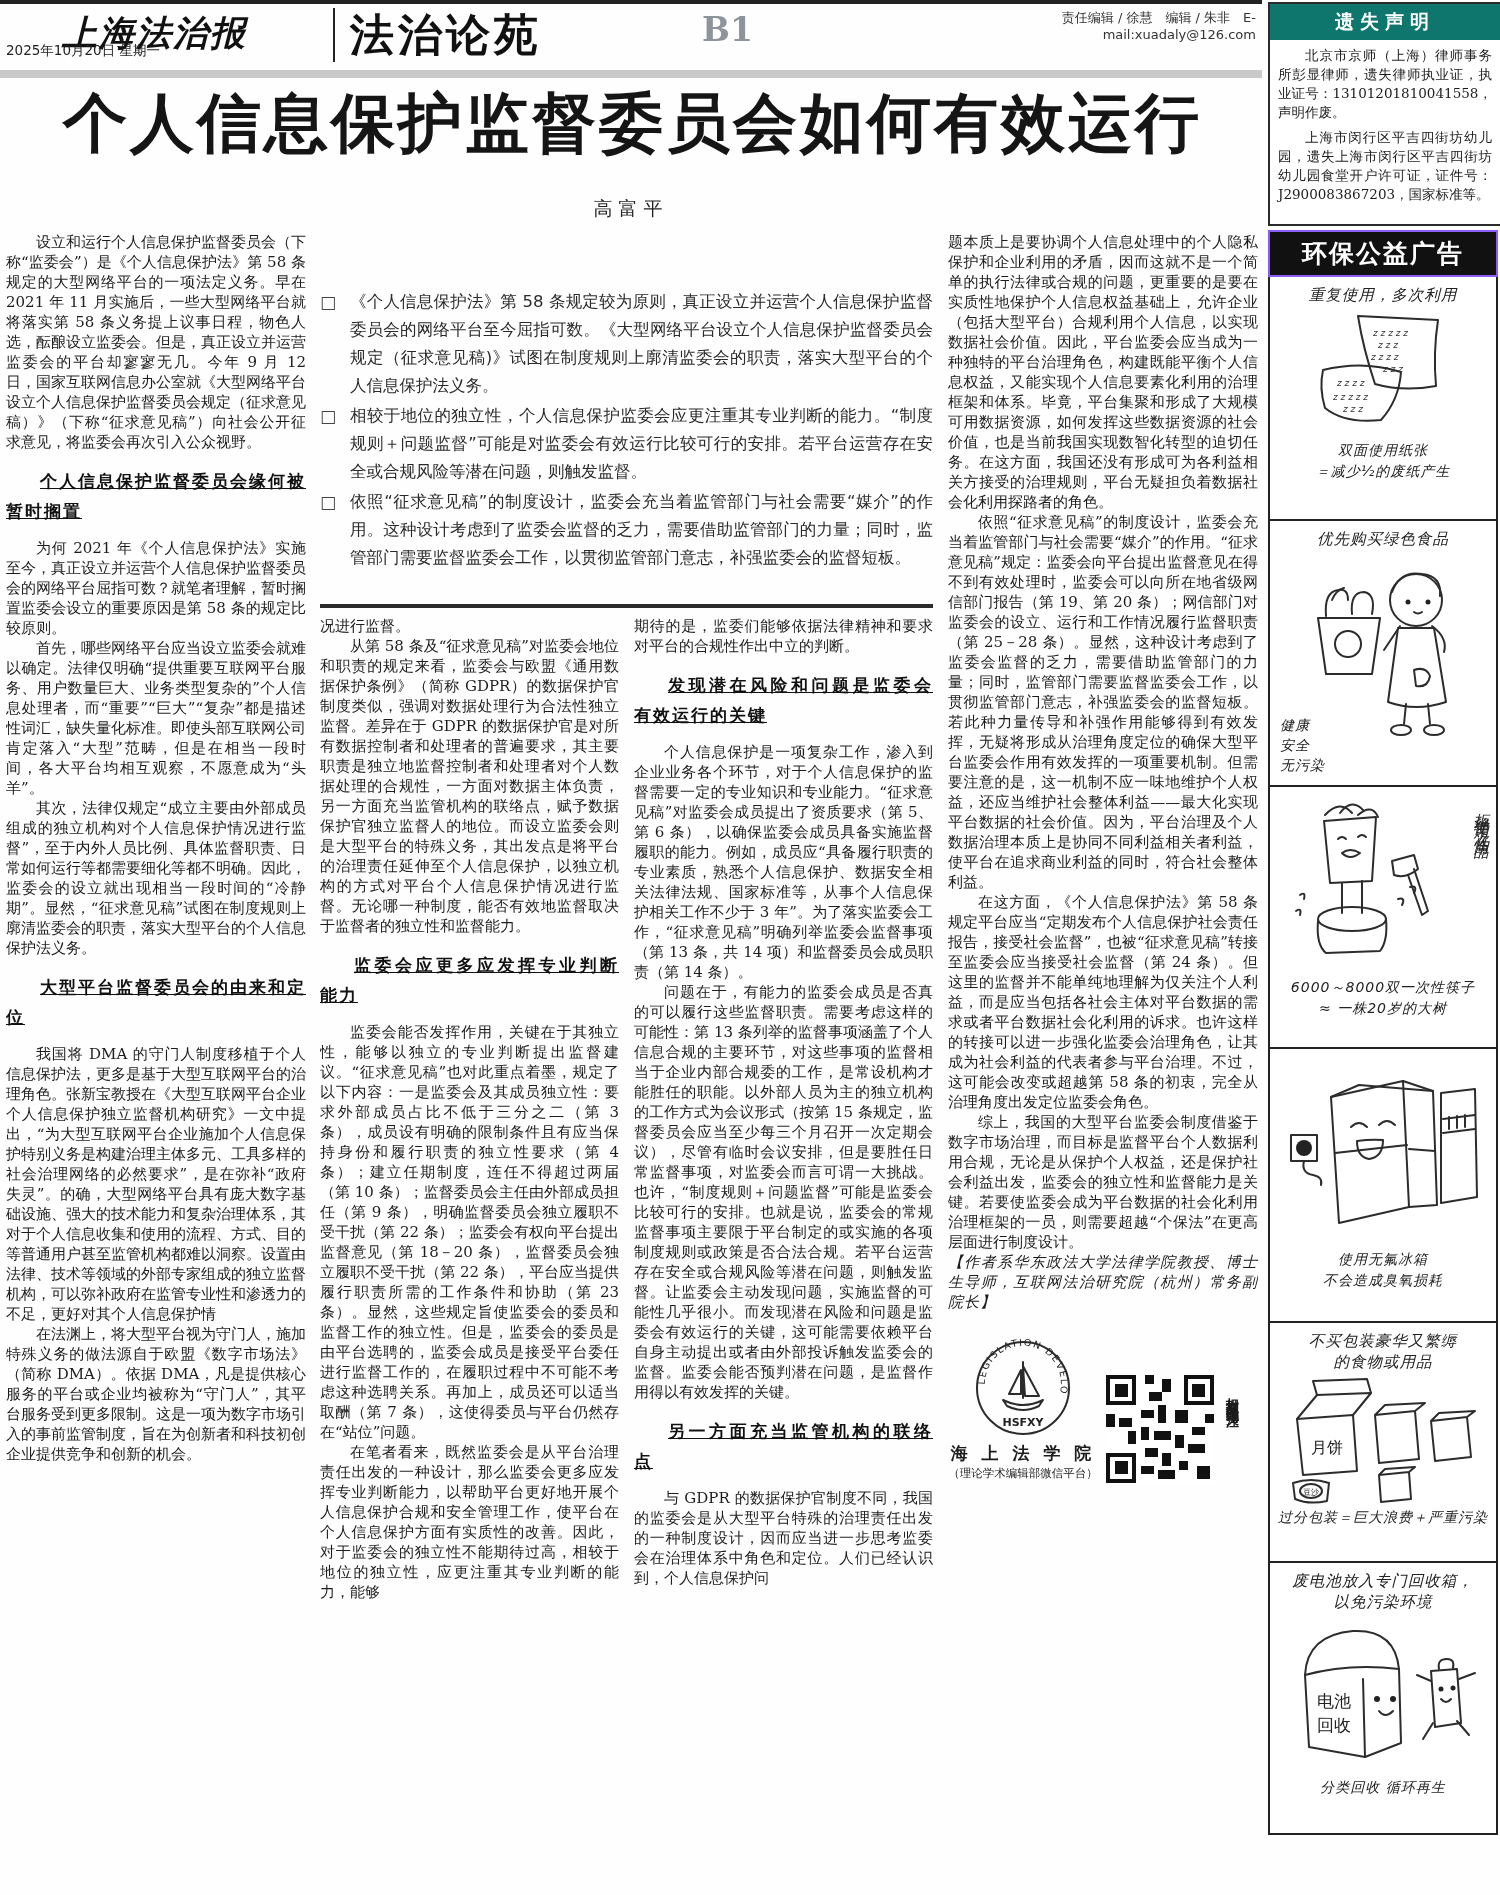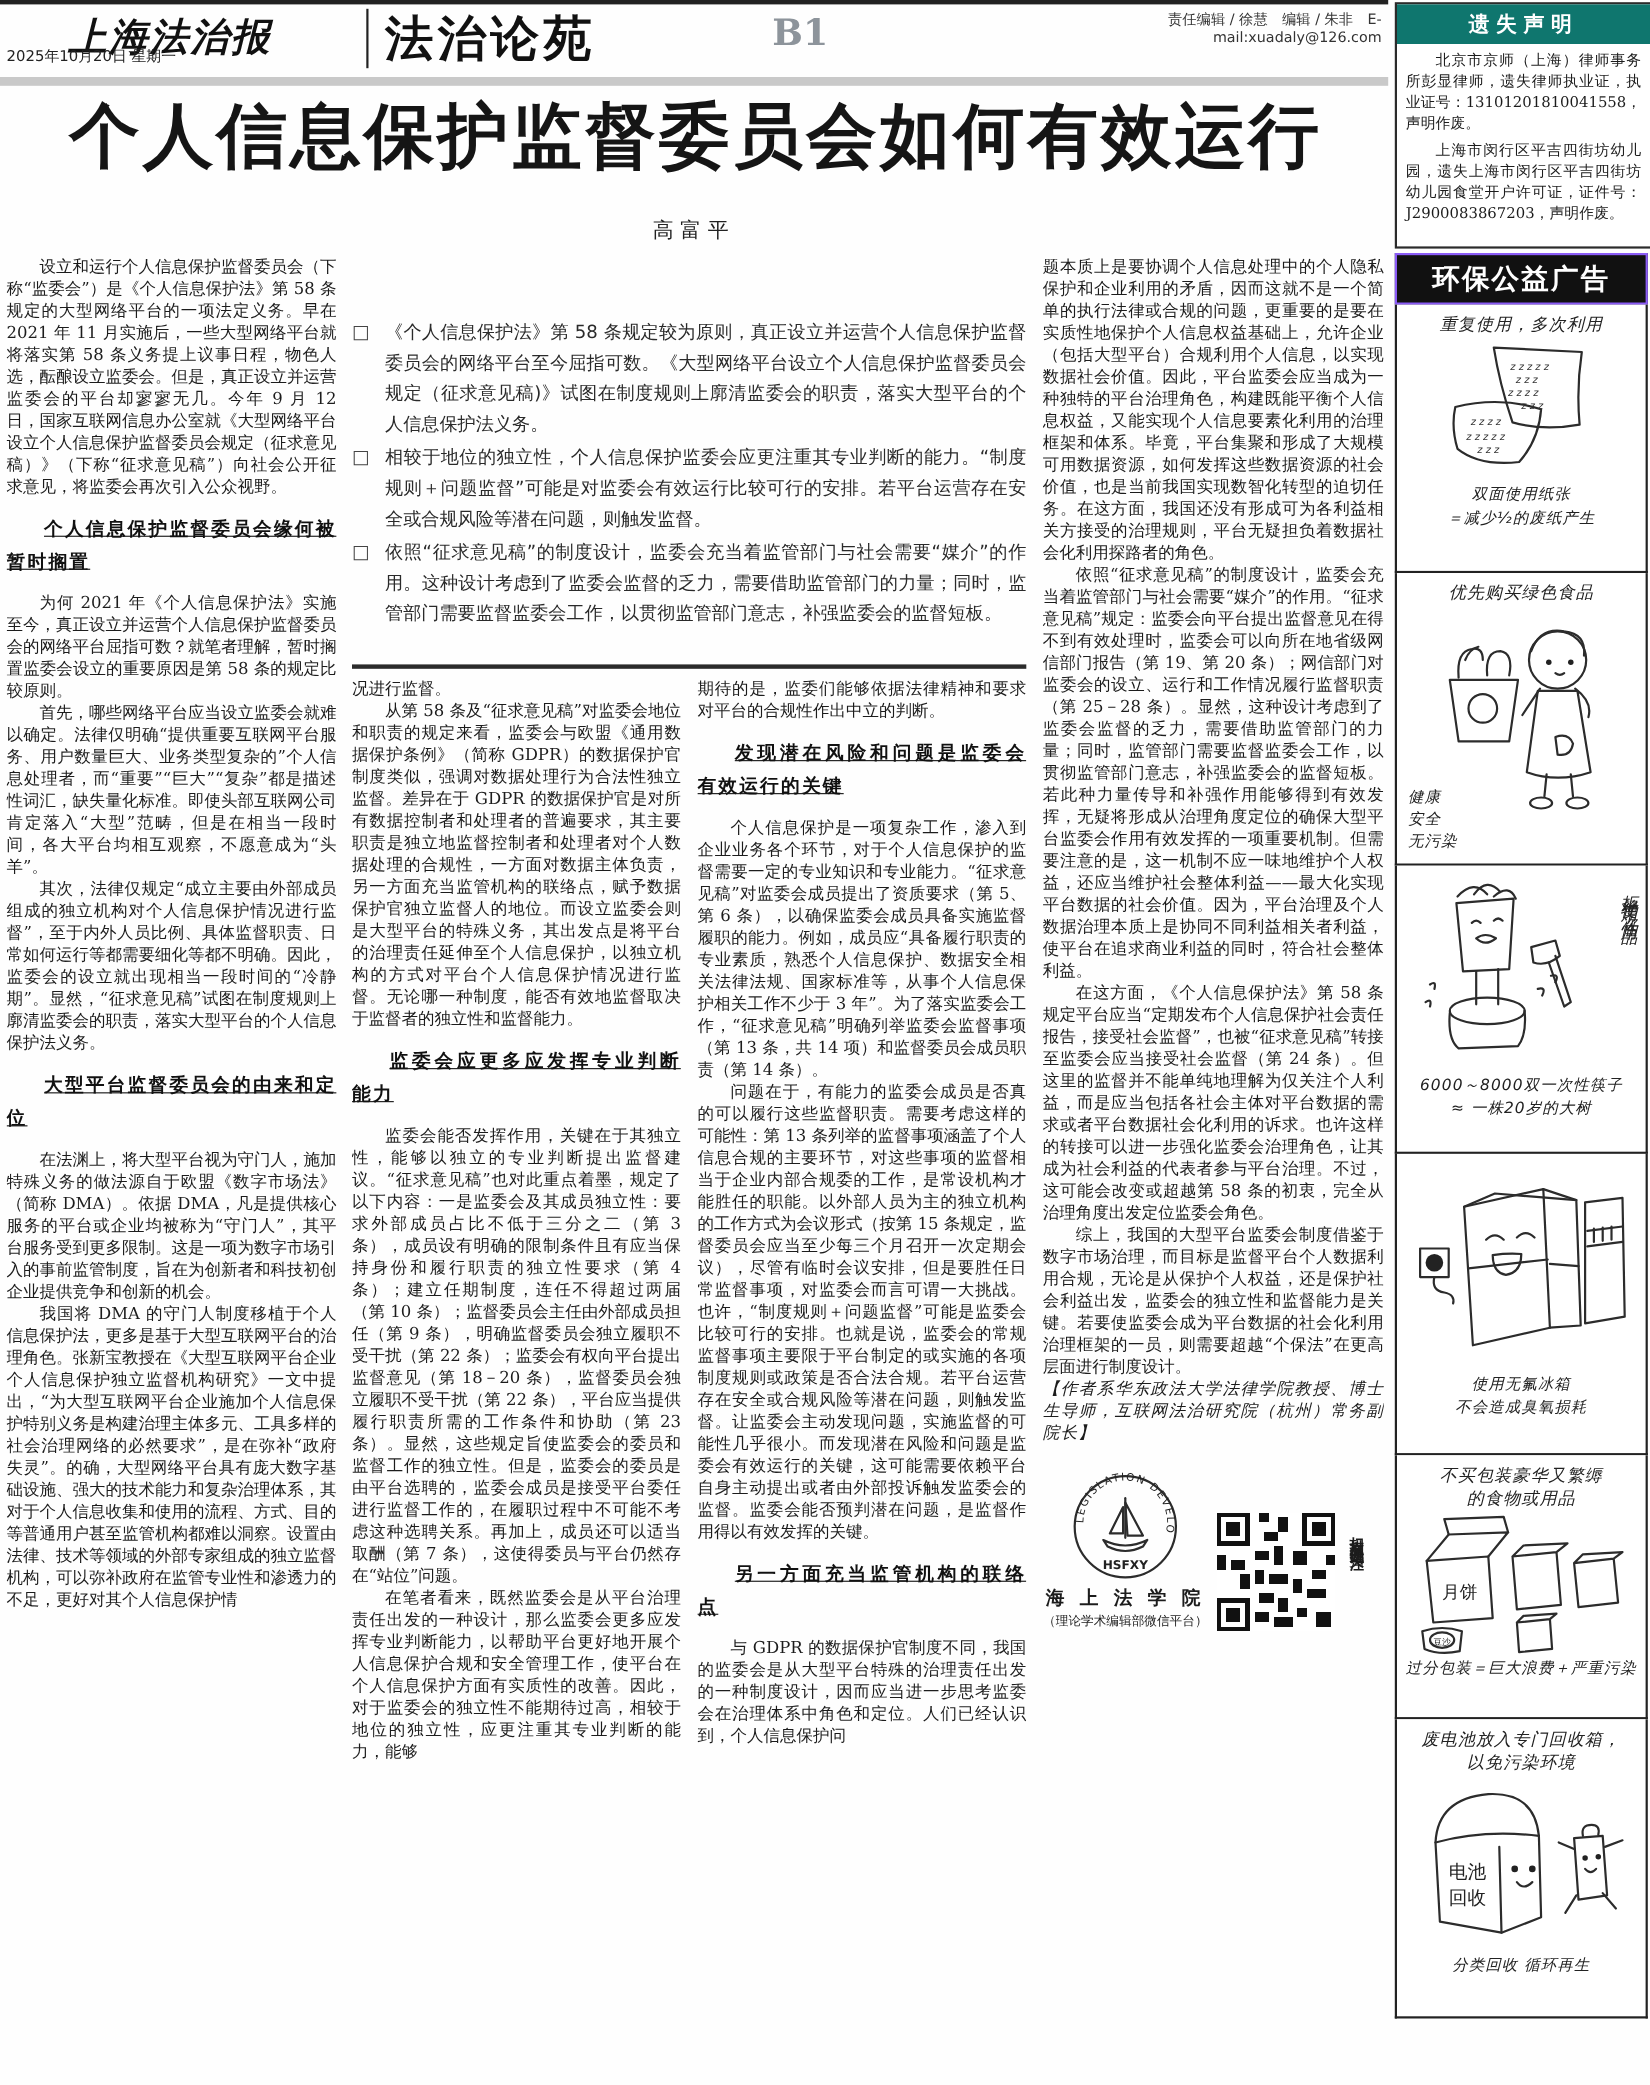--- a/index.html
+++ b/index.html
@@ -112,22 +112,22 @@
   </div>
   <div class="summary-rule"></div>
 
   <div class="col" id="col1">
     <p>设立和运行个人信息保护监督委员会（下称“监委会”）是《个人信息保护法》第 58 条规定的大型网络平台的一项法定义务。早在 2021 年 11 月实施后，一些大型网络平台就将落实第 58 条义务提上议事日程，物色人选，酝酿设立监委会。但是，真正设立并运营监委会的平台却寥寥无几。今年 9 月 12 日，国家互联网信息办公室就《大型网络平台设立个人信息保护监督委员会规定（征求意见稿）》（下称“征求意见稿”）向社会公开征求意见，将监委会再次引入公众视野。</p>
     <h3>个人信息保护监督委员会缘何被暂时搁置</h3>
     <p>为何 2021 年《个人信息保护法》实施至今，真正设立并运营个人信息保护监督委员会的网络平台屈指可数？就笔者理解，暂时搁置监委会设立的重要原因是第 58 条的规定比较原则。</p>
     <p>首先，哪些网络平台应当设立监委会就难以确定。法律仅明确“提供重要互联网平台服务、用户数量巨大、业务类型复杂的”个人信息处理者，而“重要”“巨大”“复杂”都是描述性词汇，缺失量化标准。即使头部互联网公司肯定落入“大型”范畴，但是在相当一段时间，各大平台均相互观察，不愿意成为“头羊”。</p>
     <p>其次，法律仅规定“成立主要由外部成员组成的独立机构对个人信息保护情况进行监督”，至于内外人员比例、具体监督职责、日常如何运行等都需要细化等都不明确。因此，监委会的设立就出现相当一段时间的“冷静期”。显然，“征求意见稿”试图在制度规则上廓清监委会的职责，落实大型平台的个人信息保护法义务。</p>
     <h3>大型平台监督委员会的由来和定位</h3>
+    <p>我国将 DMA 的守门人制度移植于个人信息保护法，更多是基于大型互联网平台的治理角色。张新宝教授在《大型互联网平台企业个人信息保护独立监督机构研究》一文中提出，“为大型互联网平台企业施加个人信息保护特别义务是构建治理主体多元、工具多样的社会治理网络的必然要求”，是在弥补“政府失灵”。的确，大型网络平台具有庞大数字基础设施、强大的技术能力和复杂治理体系，其对于个人信息收集和使用的流程、方式、目的等普通用户甚至监管机构都难以洞察。设置由法律、技术等领域的外部专家组成的独立监督机构，可以弥补政府在监管专业性和渗透力的不足，更好对其个人信息保护情</p>
     <p>在法渊上，将大型平台视为守门人，施加特殊义务的做法源自于欧盟《数字市场法》（简称 DMA）。依据 DMA，凡是提供核心服务的平台或企业均被称为“守门人”，其平台服务受到更多限制。这是一项为数字市场引入的事前监管制度，旨在为创新者和科技初创企业提供竞争和创新的机会。</p>
-    <p>我国将 DMA 的守门人制度移植于个人信息保护法，更多是基于大型互联网平台的治理角色。张新宝教授在《大型互联网平台企业个人信息保护独立监督机构研究》一文中提出，“为大型互联网平台企业施加个人信息保护特别义务是构建治理主体多元、工具多样的社会治理网络的必然要求”，是在弥补“政府失灵”。的确，大型网络平台具有庞大数字基础设施、强大的技术能力和复杂治理体系，其对于个人信息收集和使用的流程、方式、目的等普通用户甚至监管机构都难以洞察。设置由法律、技术等领域的外部专家组成的独立监督机构，可以弥补政府在监管专业性和渗透力的不足，更好对其个人信息保护情</p>
   </div>
 
   <div class="col" id="col2">
     <p class="cont">况进行监督。</p>
     <p>从第 58 条及“征求意见稿”对监委会地位和职责的规定来看，监委会与欧盟《通用数据保护条例》（简称 GDPR）的数据保护官制度类似，强调对数据处理行为合法性独立监督。差异在于 GDPR 的数据保护官是对所有数据控制者和处理者的普遍要求，其主要职责是独立地监督控制者和处理者对个人数据处理的合规性，一方面对数据主体负责，另一方面充当监管机构的联络点，赋予数据保护官独立监督人的地位。而设立监委会则是大型平台的特殊义务，其出发点是将平台的治理责任延伸至个人信息保护，以独立机构的方式对平台个人信息保护情况进行监督。无论哪一种制度，能否有效地监督取决于监督者的独立性和监督能力。</p>
     <h3>监委会应更多应发挥专业判断能力</h3>
     <p>监委会能否发挥作用，关键在于其独立性，能够以独立的专业判断提出监督建议。“征求意见稿”也对此重点着墨，规定了以下内容：一是监委会及其成员独立性：要求外部成员占比不低于三分之二（第 3 条），成员设有明确的限制条件且有应当保持身份和履行职责的独立性要求（第 4 条）；建立任期制度，连任不得超过两届（第 10 条）；监督委员会主任由外部成员担任（第 9 条），明确监督委员会独立履职不受干扰（第 22 条）；监委会有权向平台提出监督意见（第 18－20 条），监督委员会独立履职不受干扰（第 22 条），平台应当提供履行职责所需的工作条件和协助（第 23 条）。显然，这些规定旨使监委会的委员和监督工作的独立性。但是，监委会的委员是由平台选聘的，监委会成员是接受平台委任进行监督工作的，在履职过程中不可能不考虑这种选聘关系。再加上，成员还可以适当取酬（第 7 条），这使得委员与平台仍然存在“站位”问题。</p>
     <p>在笔者看来，既然监委会是从平台治理责任出发的一种设计，那么监委会更多应发挥专业判断能力，以帮助平台更好地开展个人信息保护合规和安全管理工作，使平台在个人信息保护方面有实质性的改善。因此，对于监委会的独立性不能期待过高，相较于地位的独立性，应更注重其专业判断的能力，能够</p>
   </div>
 
@@ -202,21 +202,21 @@
         </g>
       </svg>
       <div class="qr-caption">扫描左侧二维码关注</div>
     </div>
   </div>
 
   <div class="lost-box">
     <div class="lost-title">遗失声明</div>
     <div class="lost-body">
       <p>北京市京师（上海）律师事务所彭显律师，遗失律师执业证，执业证号：13101201810041558，声明作废。</p>
-      <p>上海市闵行区平吉四街坊幼儿园，遗失上海市闵行区平吉四街坊幼儿园食堂开户许可证，证件号：J2900083867203，声明作废。</p>
+      <p>上海市闵行区平吉四街坊幼儿园，遗失上海市闵行区平吉四街坊幼儿园食堂开户许可证，证件号：J2900083867203，国家标准等。</p>
     </div>
   </div>
 
   <div class="psa">
     <div class="psa-title">环保公益广告</div>
 
     <div class="panel" style="height:228px">
       <div class="ptitle hand">重复使用，多次利用</div>
       <svg class="illo" width="160" height="130" viewBox="0 0 160 130">
         <path class="ink" d="M55 8 L135 12 Q130 45 133 78 Q100 84 72 76 Q60 40 55 8 Z"></path>

